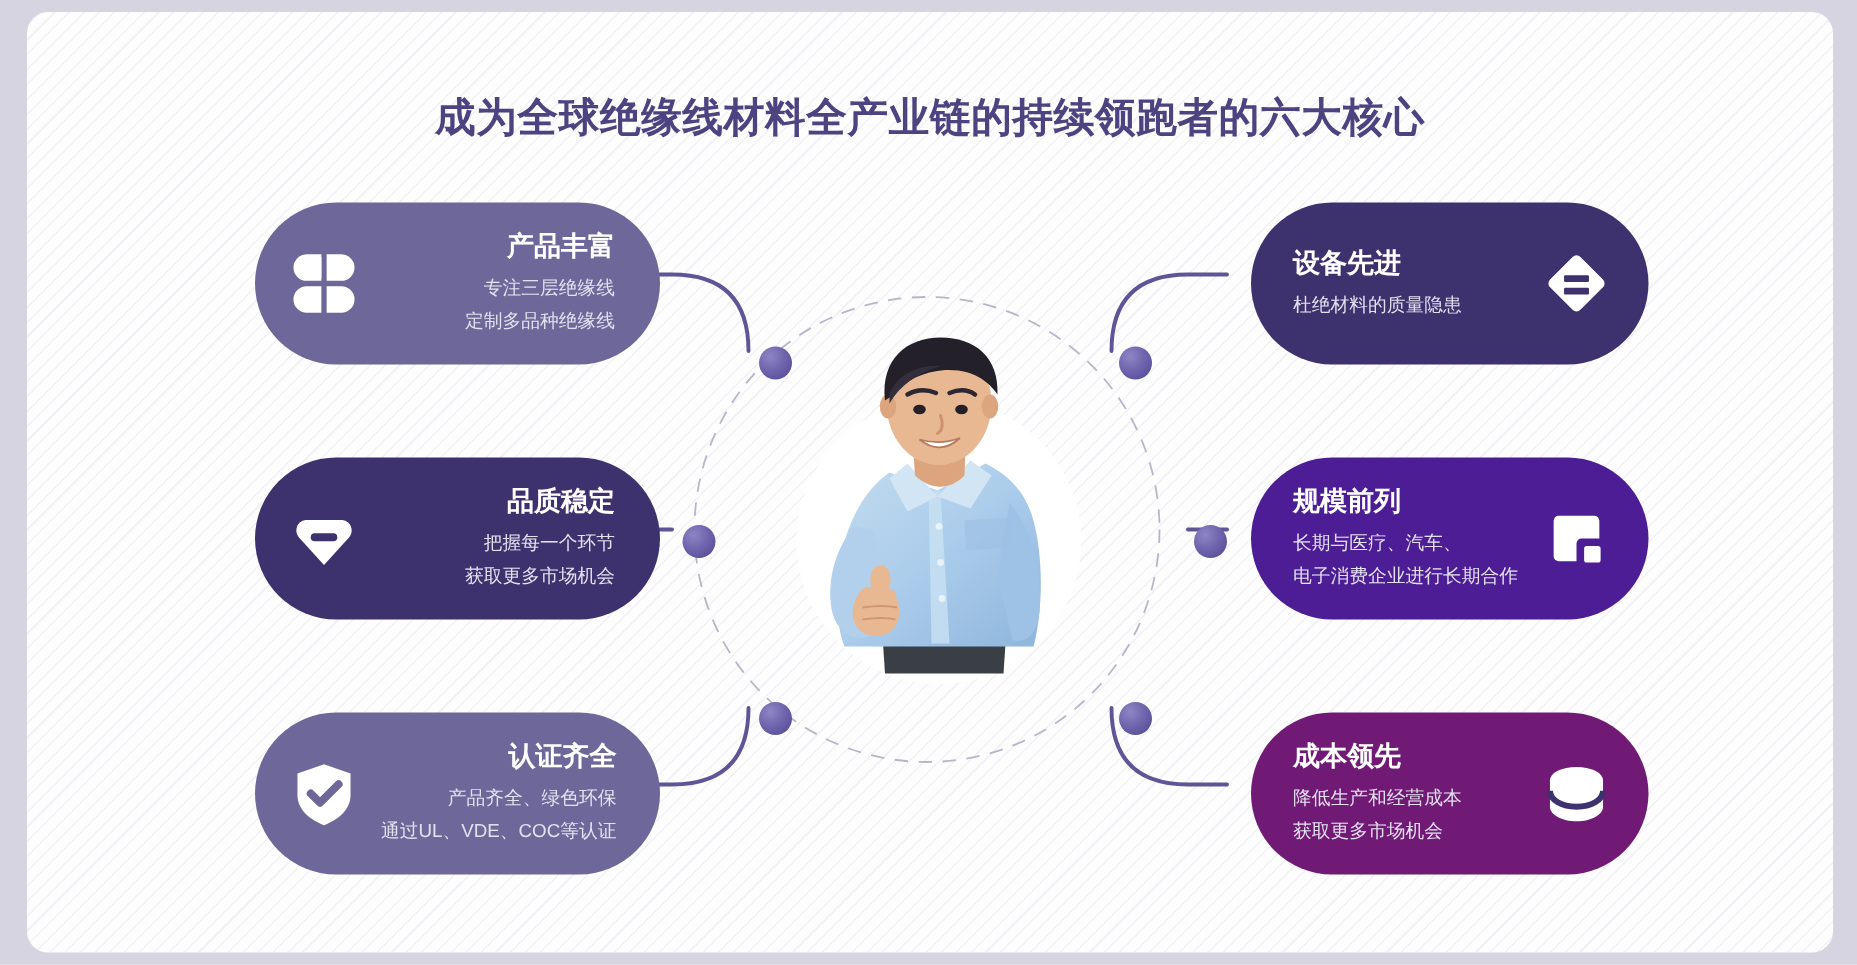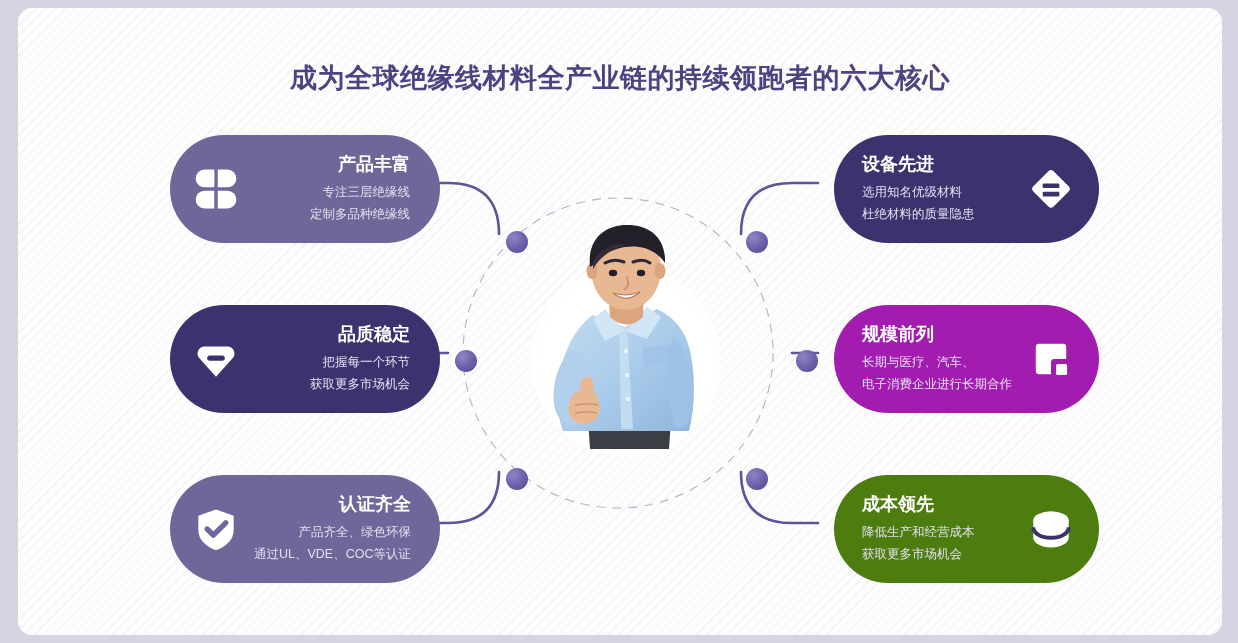--- a/index.html
+++ b/index.html
@@ -81,22 +81,22 @@
     display:flex; align-items:center; justify-content:center;
   }
   .card.left  .icon-wrap { margin-right:12px; }
   .card.right .icon-wrap { margin-left:10px; }
 
   
   #card-1 { top:127px; background:#6e6799; }
   #card-2 { top:297px; background:#3d316e; }
   #card-3 { top:467px; background:#6e6799; }
   #card-4 { top:127px; background:#3d316e; }
-  #card-5 { top:297px; background:#a21caf; }
-  #card-6 { top:467px; background:#4d7c0f; }
+  #card-5 { top:297px; background:#4c1d95; }
+  #card-6 { top:467px; background:#701a75; }
 
   
   .dot {
     position:absolute;
     width:22px; height:22px;
     border-radius:50%;
     background:radial-gradient(circle at 34% 30%, #8e85c4 0%, #6e63ac 48%, #4f4490 100%);
     z-index:6;
   }
 </style>
@@ -237,21 +237,20 @@
       <div class="card-body">
         <div class="card-title">认证齐全</div>
         <div class="card-line">产品齐全、绿色环保</div>
         <div class="card-line">通过UL、VDE、COC等认证</div>
       </div>
     </div>
 
     <div class="card right" id="card-4">
       <div class="card-body">
         <div class="card-title">设备先进</div>
-        <div class="card-line">选用知名优级材料</div>
         <div class="card-line">杜绝材料的质量隐患</div>
       </div>
       <div class="icon-wrap">
         <svg viewBox="0 0 52 52" width="48" height="48" xmlns="http://www.w3.org/2000/svg">
           <rect x="26" y="4" width="31" height="31" rx="4" fill="#fff" transform="rotate(45 26 4)"></rect>
           <rect x="17" y="20" width="18" height="5" rx="1" fill="#3d316e"></rect>
           <rect x="17" y="29" width="18" height="5" rx="1" fill="#3d316e"></rect>
         </svg>
       </div>
     </div>

